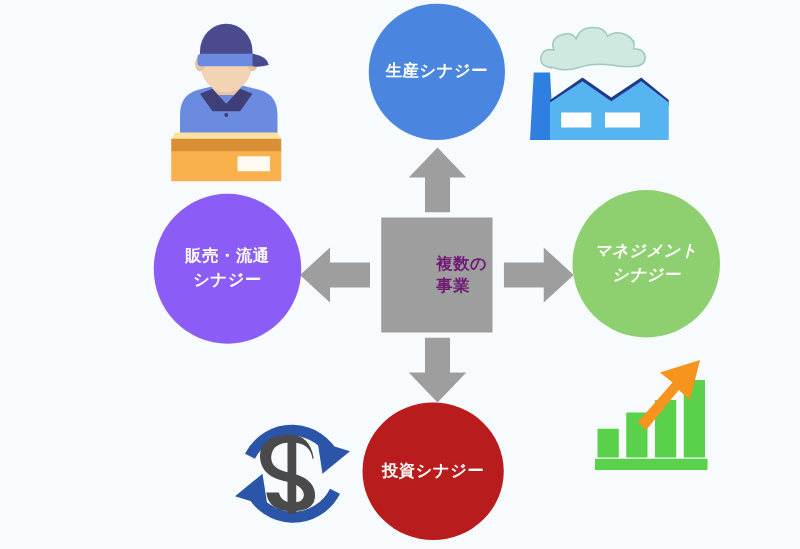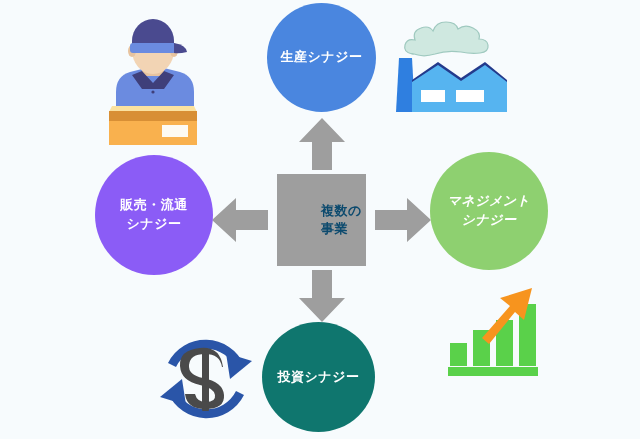--- a/index.html
+++ b/index.html
@@ -11,20 +11,21 @@
     height: 439px;
     background: #f7fbfd;
     font-family: "Liberation Sans", "DejaVu Sans", sans-serif;
     overflow: hidden;
   }
   #stage {
     position: relative;
     width: 532px;
     height: 439px;
     background: #f7fbfd;
+    margin-left: 28px;
   }
 
   
   .node {
     position: absolute;
     border-radius: 50%;
     display: flex;
     align-items: center;
     justify-content: center;
     text-align: center;
@@ -55,34 +56,34 @@
   }
   #node-sales {
     left: 95px; top: 155px;
     width: 118px; height: 120px;
     background: #8b5cf6;
     font-size: 13px;
   }
   #node-investment {
     left: 262px; top: 322px;
     width: 113px; height: 110px;
-    background: #0f766e;
+    background: #b91c1c;
     font-size: 13px;
   }
 
   
   #core {
     position: absolute;
     left: 277px; top: 174px;
     width: 89px; height: 92px;
     background: #9e9e9e;
     display: flex;
     align-items: center;
     justify-content: center;
-    color: #0c4a6e;
+    color: #701a75;
     font-size: 13px;
     font-weight: bold;
     letter-spacing: .5px;
     box-sizing: border-box;
     padding-left: 44px;
   }
 
   
   .arrow { position: absolute; }
   #arrow-up    { left: 297px; top: 118px; width: 50px; height: 52px; }

